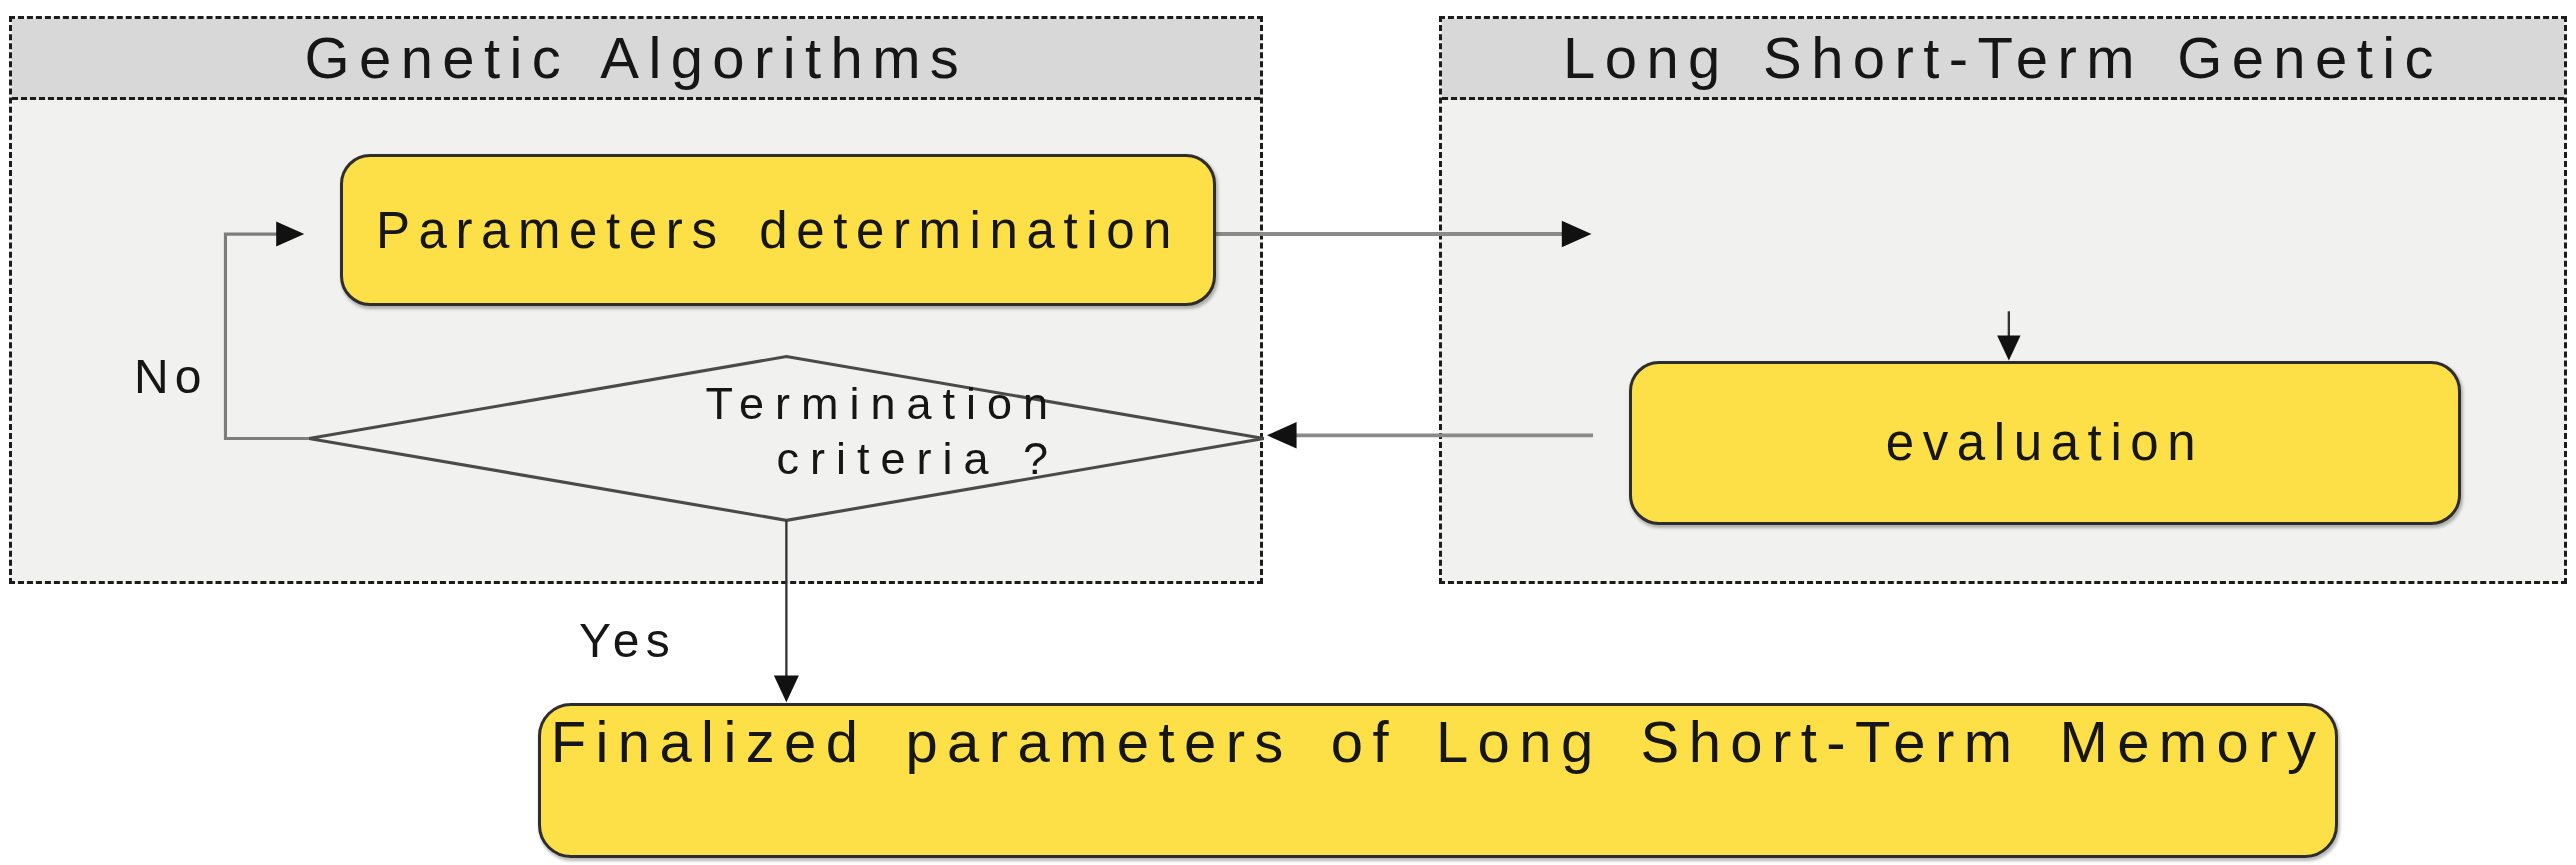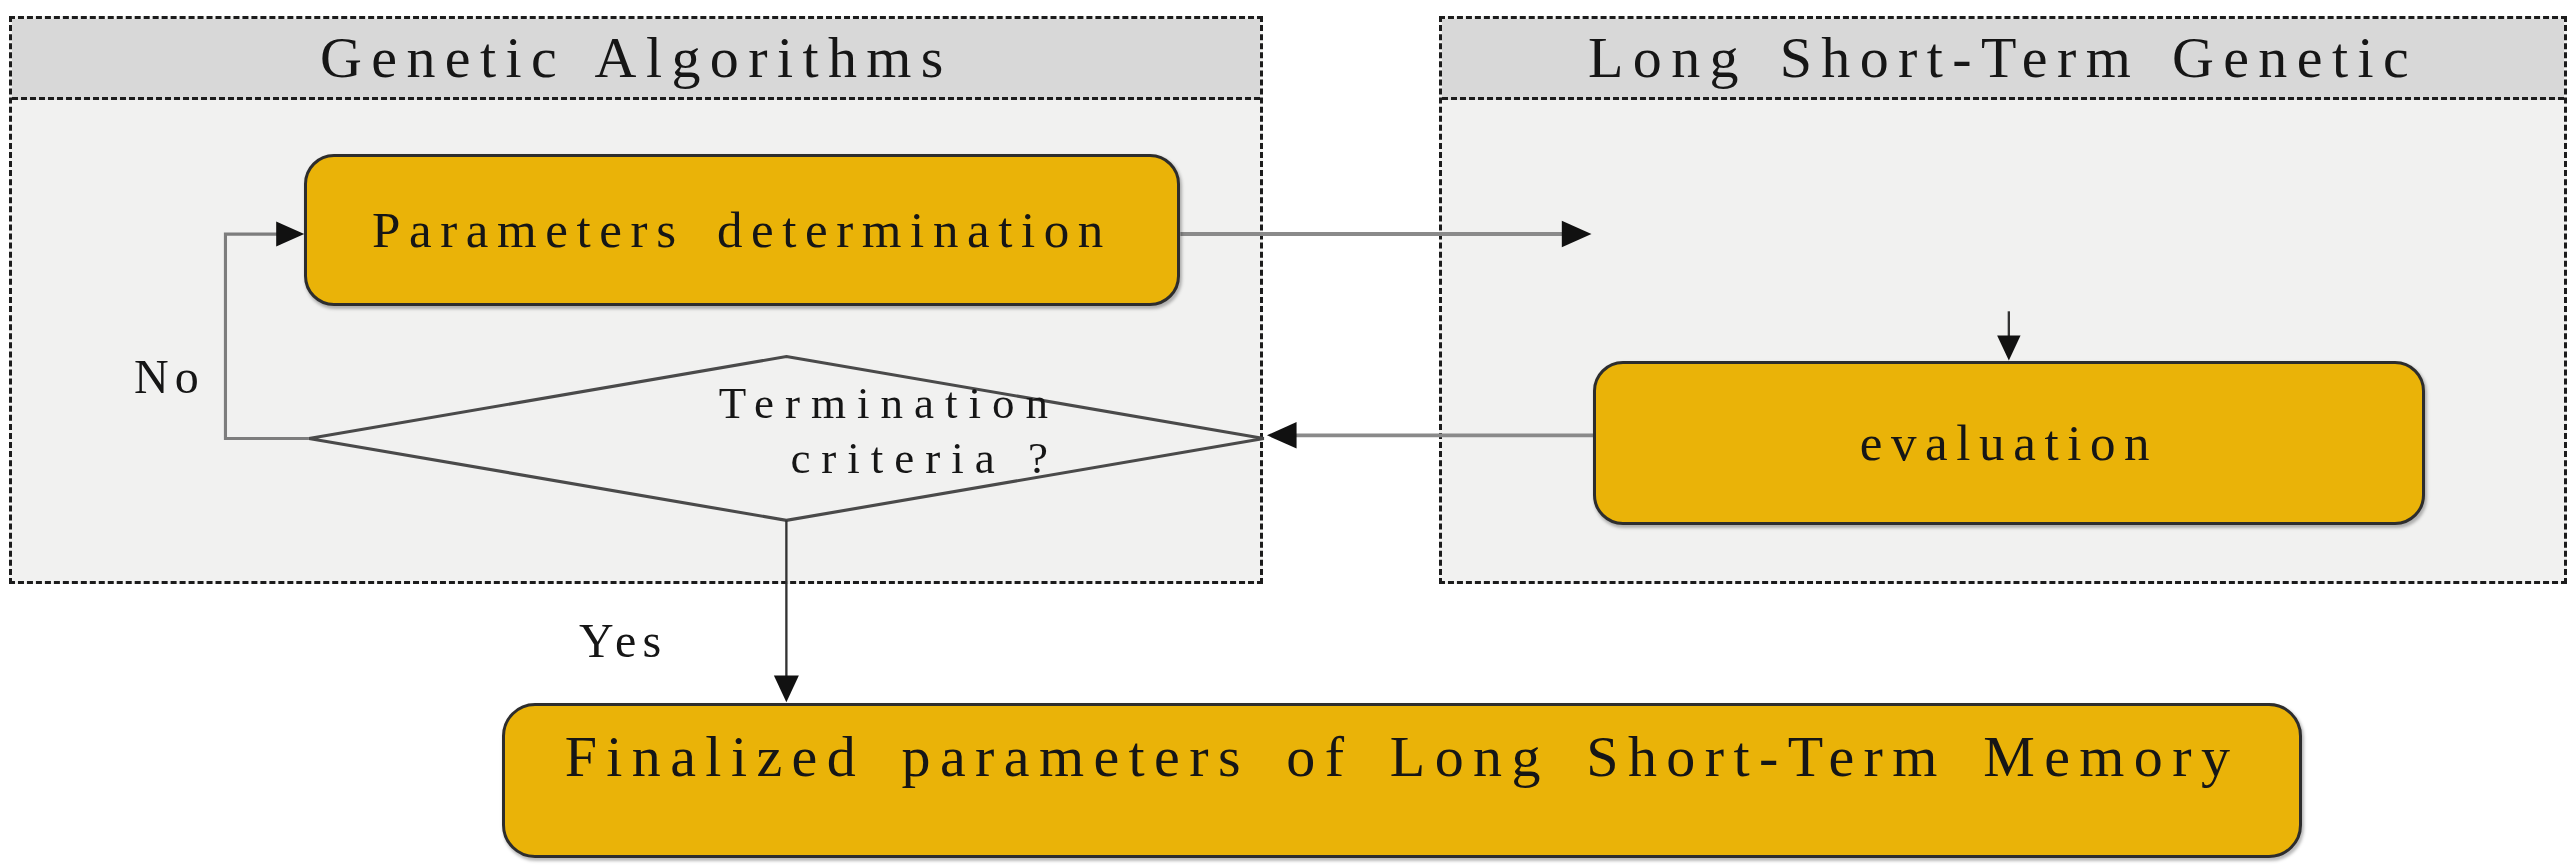--- a/index.html
+++ b/index.html
@@ -1,35 +1,36 @@
 <!DOCTYPE html>
 <html style="font-size:12.5px"><head>
 <meta charset="utf-8">
 <style>
   html,body{margin:0;padding:0;background:#ffffff;}
   #canvas{
     position:relative;width:2576px;height:866px;background:#ffffff;overflow:hidden;
-    font-family:Liberation Serif, serif;color:#161616;
+    font-family:Liberation Sans, sans-serif;color:#161616;
   }
   .panel{
     position:absolute;background:#f1f1f0;border:3.1px dashed #1c1c1c;box-sizing:border-box;
   }
   .panel-header{
     width:100%;height:81px;background:#d8d8d8;border-bottom:3.1px dashed #1c1c1c;box-sizing:border-box;
     display:flex;align-items:center;justify-content:center;
     font-size:58px;letter-spacing:9.4px;word-spacing:7.8px;white-space:nowrap;
   }
   .node{
-    position:absolute;background:#eab308;border:3.1px solid #2d2d2d;border-radius:30px;box-sizing:border-box;
+    position:absolute;background:#fde047;border:3.1px solid #2d2d2d;border-radius:30px;box-sizing:border-box;
     display:flex;align-items:center;justify-content:center;flex-direction:column;
     font-size:51px;letter-spacing:8.6px;word-spacing:11px;white-space:nowrap;
     box-shadow:1.6px 2.3px 3.1px rgba(0,0,0,0.28);
+    margin-left:36px;
   }
   #node-finalized{
-    align-items:center;justify-content:flex-start;padding-top:17px;
+    align-items:center;justify-content:flex-start;padding-top:2px;
     font-size:58px;letter-spacing:9.4px;word-spacing:12.5px;border-width:3.9px;border-radius:33px;
   }
   .two-line{line-height:56px;text-align:center;}
   #svg-layer{position:absolute;left:0;top:0;z-index:2;}
   .float-label{
     position:absolute;z-index:4;font-size:48px;letter-spacing:6.2px;white-space:nowrap;
   }
   #diamond-label{
     position:absolute;z-index:3;left:513px;top:376px;width:546px;text-align:right;
     font-size:45px;letter-spacing:11px;line-height:55px;white-space:nowrap;

